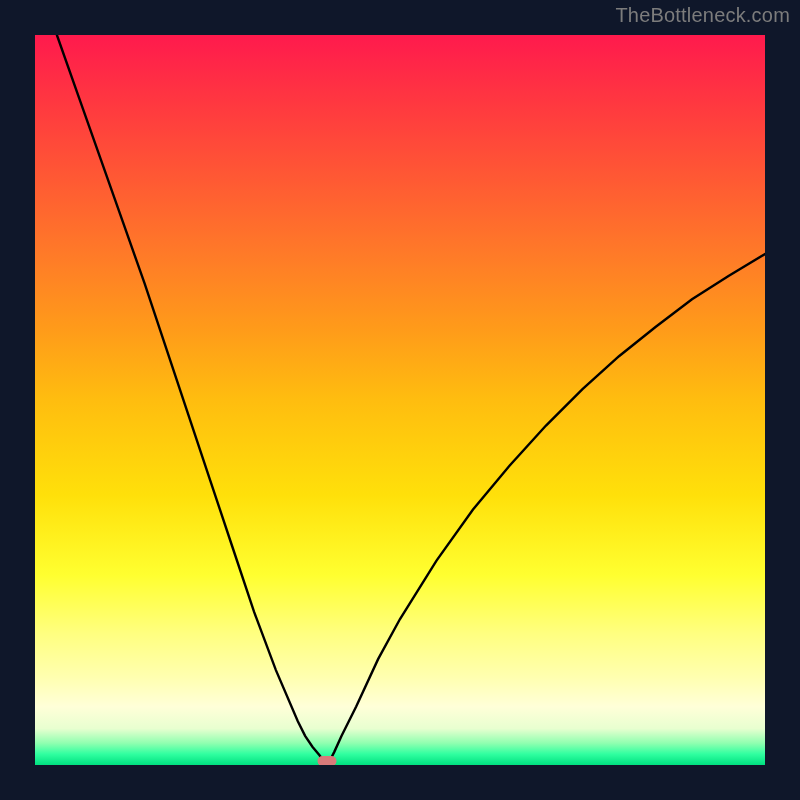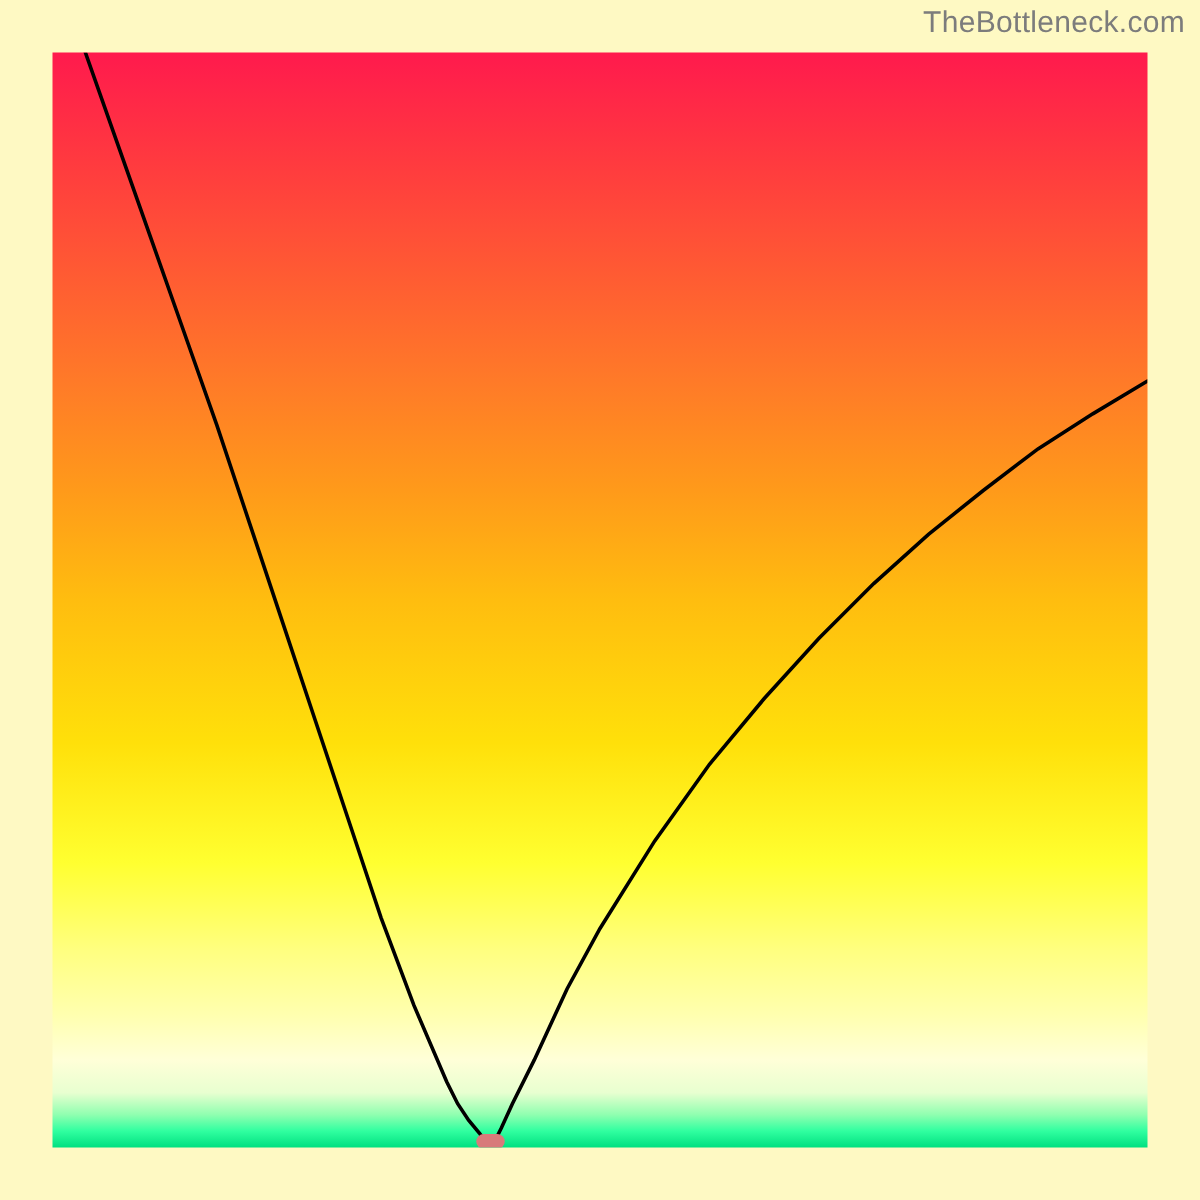--- a/index.html
+++ b/index.html
@@ -10,21 +10,21 @@
     background: #000;
     overflow: hidden;
     font-family: Arial, Helvetica, sans-serif;
   }
   .frame {
     position: absolute;
     top: 0;
     left: 0;
     width: 800px;
     height: 800px;
-    background: #fef9c3;
+    background: #0f172a;
   }
   .plot-area {
     position: absolute;
     top: 35px;
     left: 35px;
     width: 730px;
     height: 730px;
     background: linear-gradient(to bottom,
       #ff1a4d 0%,
       #ff3a3f 10%,

